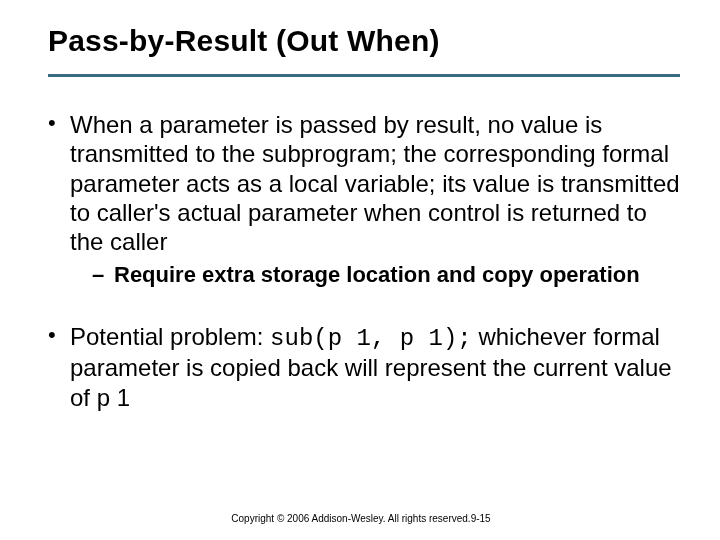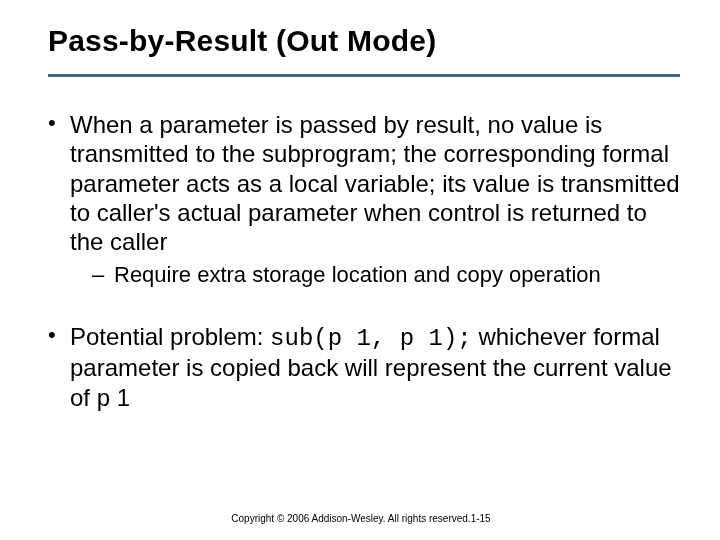--- a/index.html
+++ b/index.html
@@ -48,20 +48,21 @@
   ul.sub {
     list-style: none;
     padding-left: 22px;
     margin-top: 6px;
   }
   ul.sub > li {
     position: relative;
     padding-left: 22px;
     font-size: 22px;
     line-height: 1.22;
+    font-weight: bold;
   }
   ul.sub > li::before {
     content: "–";
     position: absolute;
     left: 0;
     top: 0;
   }
   .code {
     font-family: Liberation Mono, monospace;
   }
@@ -74,34 +75,34 @@
     justify-content: center;
     font-size: 10px;
     font-family: Arial, Helvetica, sans-serif;
     color: #000;
   }
 </style>
 </head>
 <body>
 
 <div class="slide">
-  <h1 class="title">Pass-by-Result (Out Mode)</h1>
+  <h1 class="title">Pass-by-Result (Out When)</h1>
   <div class="hr"></div>
 
   <ul class="top">
     <li>
       <span>When a parameter is passed by result, no value is transmitted to the subprogram; the corresponding formal parameter acts as a local variable; its value is transmitted to caller's actual parameter when control is returned to the caller</span>
       <ul class="sub">
         <li>
           <span>Require extra storage location and copy operation</span>
         </li>
       </ul>
     </li>
     <li>
       <span>Potential problem: </span><span class="code">sub(p 1, p 1);</span><span> whichever formal parameter is copied back will represent the current value of p 1</span>
     </li>
   </ul>
 </div>
 
 <div class="footer">
   <span>Copyright © 2006 Addison-Wesley. All rights reserved.</span>
-  <span>1-15</span>
+  <span>9-15</span>
 </div>
 
 </body></html>

